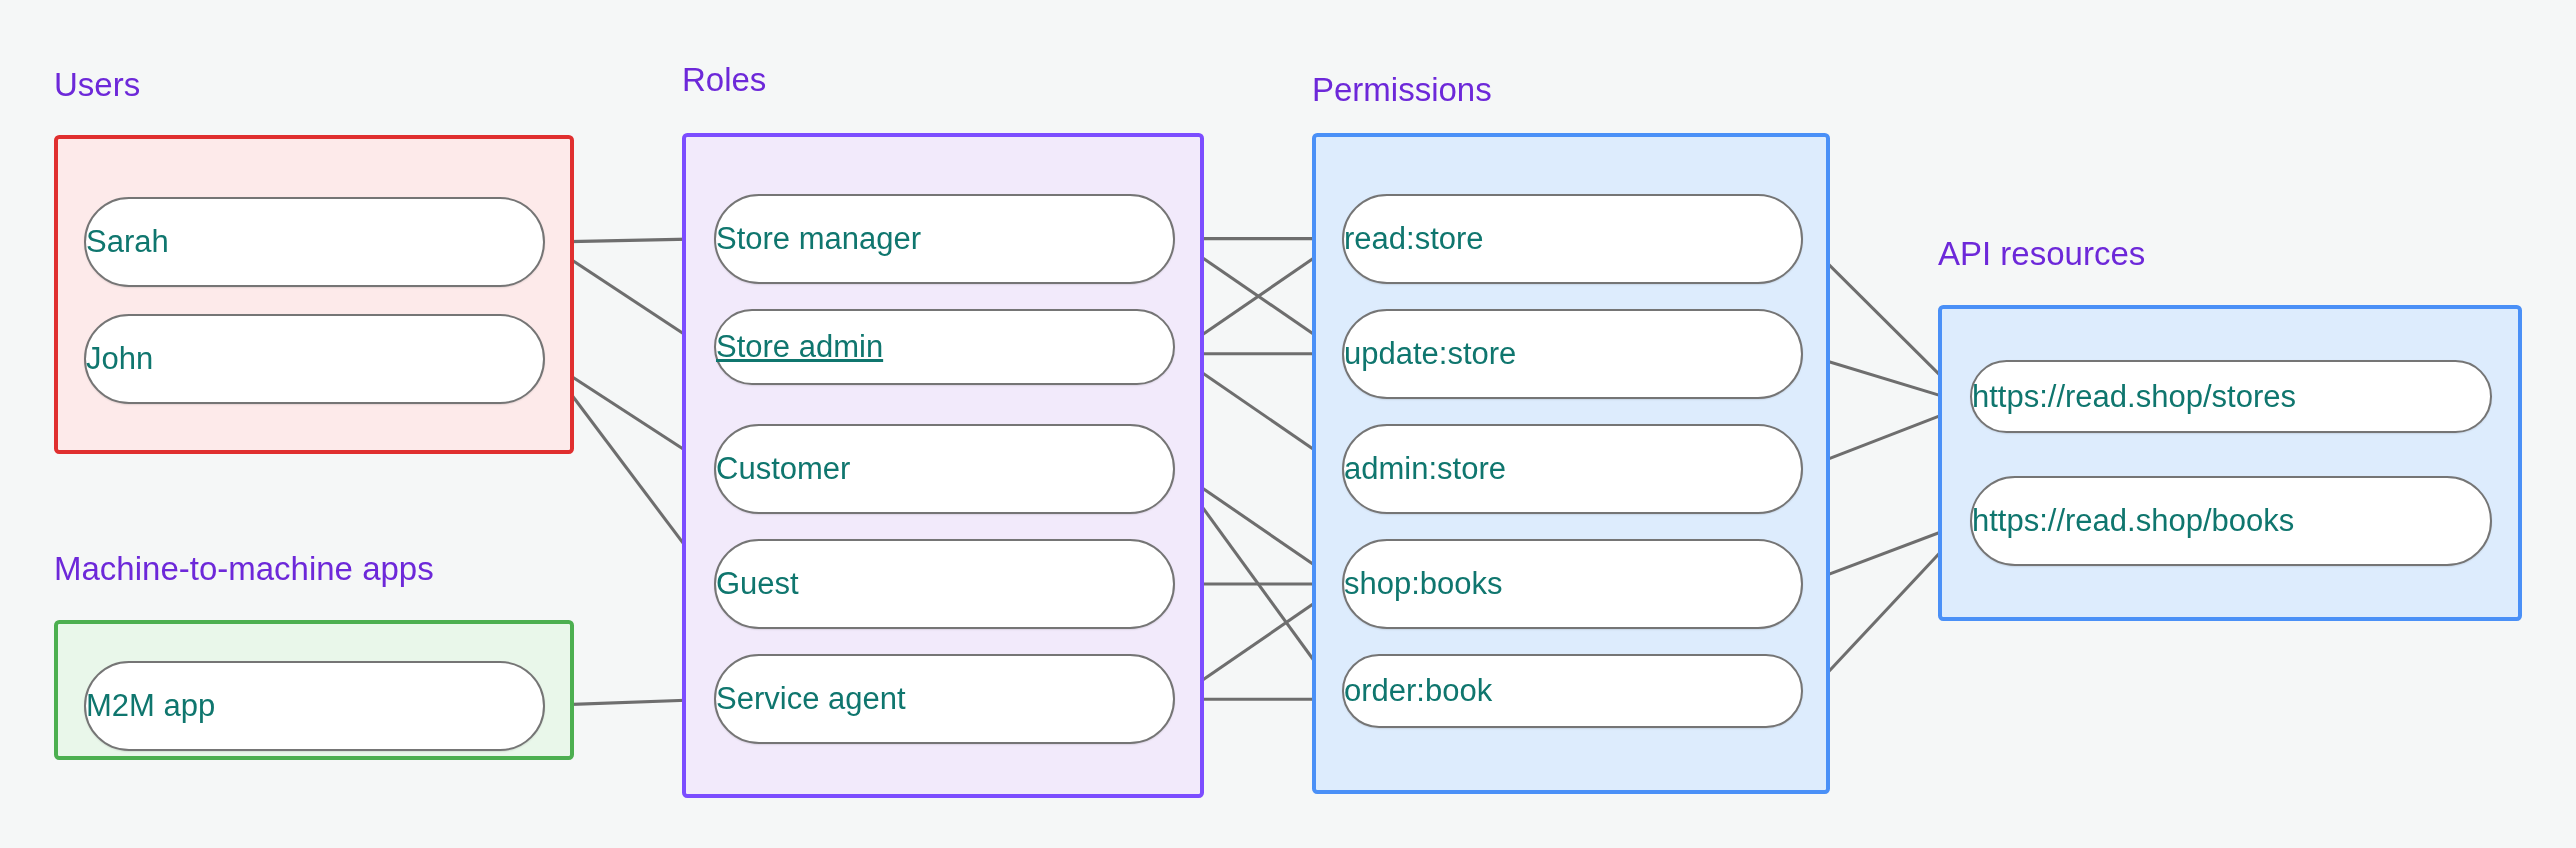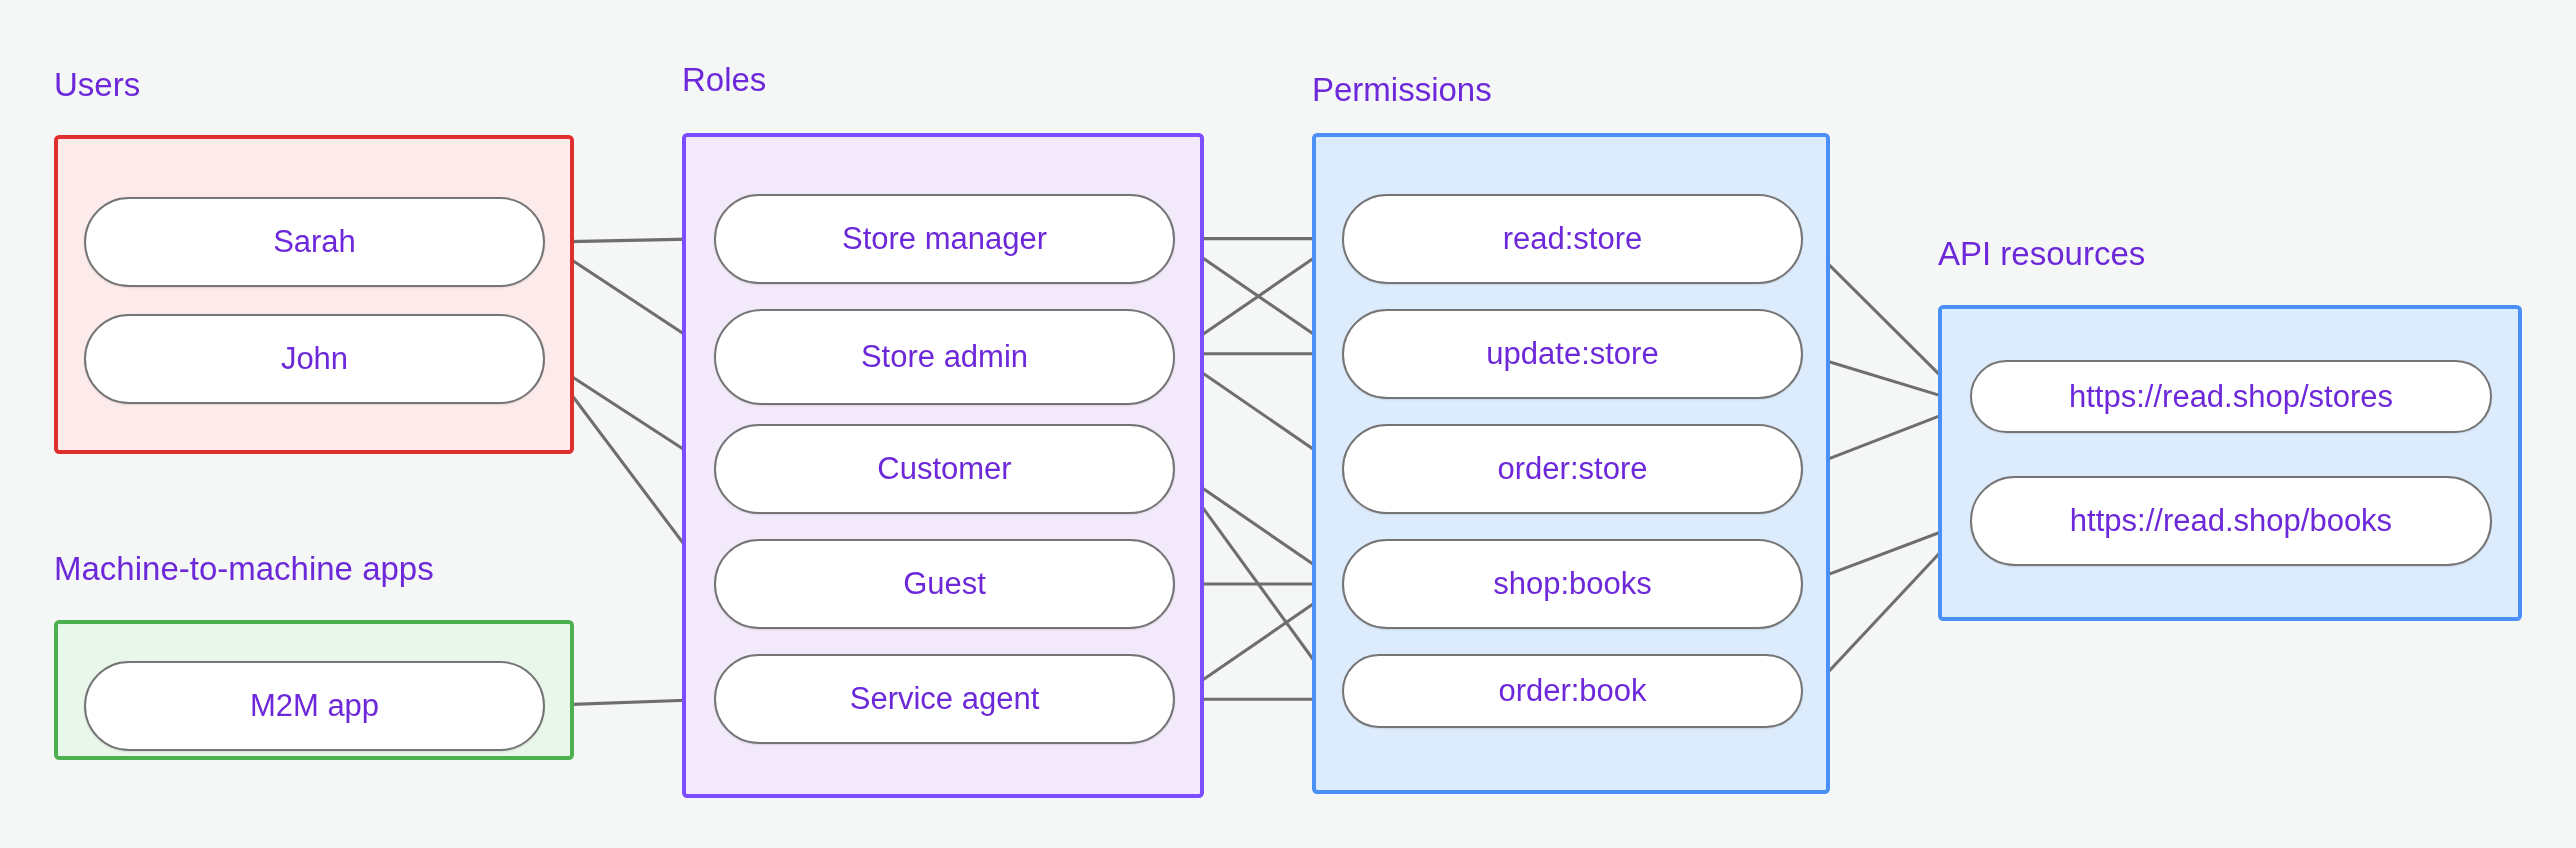--- a/index.html
+++ b/index.html
@@ -38,23 +38,22 @@
     line-height: 1;
   }
   .node {
     position: absolute;
     box-sizing: border-box;
     background: #ffffff;
     border: 2.6px solid #757575;
     border-radius: 872px;
     display: flex;
     align-items: center;
-    justify-content: center;
     font-size: 31px;
-    color: #6d28d9;
+    color: #0f766e;
     white-space: nowrap;
     box-shadow: 0 0.9px 1.7px rgba(0,0,0,0.10);
   }
   .node-label { pointer-events: none; }
 </style>
 </head>
 <body>
 
 <div id="canvas">
   <svg id="edges" viewBox="0 0 2952 972" width="2576" height="848" xmlns="http://www.w3.org/2000/svg">
@@ -157,40 +156,40 @@
       </div>
       <div class="node" style="left: 84px; top: 314px; width: 461px; height: 90px; background: rgb(255, 255, 255); border-color: rgb(117, 117, 117);">
         <span class="node-label">John</span>
       </div>
       <div class="node" style="left: 84px; top: 661px; width: 461px; height: 90px; background: rgb(255, 255, 255); border-color: rgb(117, 117, 117);">
         <span class="node-label">M2M app</span>
       </div>
       <div class="node" style="left: 714px; top: 194px; width: 461px; height: 90px; background: rgb(255, 255, 255); border-color: rgb(117, 117, 117);">
         <span class="node-label">Store manager</span>
       </div>
-      <div class="node" style="left: 714px; top: 309px; width: 461px; height: 96px; background: rgb(255, 255, 255); border-color: rgb(117, 117, 117);">
+      <div class="node" style="left: 714px; top: 309px; width: 461px; height: 76px; background: rgb(255, 255, 255); border-color: rgb(117, 117, 117); text-decoration: underline;">
         <span class="node-label">Store admin</span>
       </div>
       <div class="node" style="left: 714px; top: 424px; width: 461px; height: 90px; background: rgb(255, 255, 255); border-color: rgb(117, 117, 117);">
         <span class="node-label">Customer</span>
       </div>
       <div class="node" style="left: 714px; top: 539px; width: 461px; height: 90px; background: rgb(255, 255, 255); border-color: rgb(117, 117, 117);">
         <span class="node-label">Guest</span>
       </div>
       <div class="node" style="left: 714px; top: 654px; width: 461px; height: 90px; background: rgb(255, 255, 255); border-color: rgb(117, 117, 117);">
         <span class="node-label">Service agent</span>
       </div>
       <div class="node" style="left: 1342px; top: 194px; width: 461px; height: 90px; background: rgb(255, 255, 255); border-color: rgb(117, 117, 117);">
         <span class="node-label">read:store</span>
       </div>
       <div class="node" style="left: 1342px; top: 309px; width: 461px; height: 90px; background: rgb(255, 255, 255); border-color: rgb(117, 117, 117);">
         <span class="node-label">update:store</span>
       </div>
       <div class="node" style="left: 1342px; top: 424px; width: 461px; height: 90px; background: rgb(255, 255, 255); border-color: rgb(117, 117, 117);">
-        <span class="node-label">order:store</span>
+        <span class="node-label">admin:store</span>
       </div>
       <div class="node" style="left: 1342px; top: 539px; width: 461px; height: 90px; background: rgb(255, 255, 255); border-color: rgb(117, 117, 117);">
         <span class="node-label">shop:books</span>
       </div>
       <div class="node" style="left: 1342px; top: 654px; width: 461px; height: 74px; background: rgb(255, 255, 255); border-color: rgb(117, 117, 117);">
         <span class="node-label">order:book</span>
       </div>
       <div class="node" style="left: 1970px; top: 360px; width: 522px; height: 73px; background: rgb(255, 255, 255); border-color: rgb(117, 117, 117);">
         <span class="node-label">https://read.shop/stores</span>
       </div>

